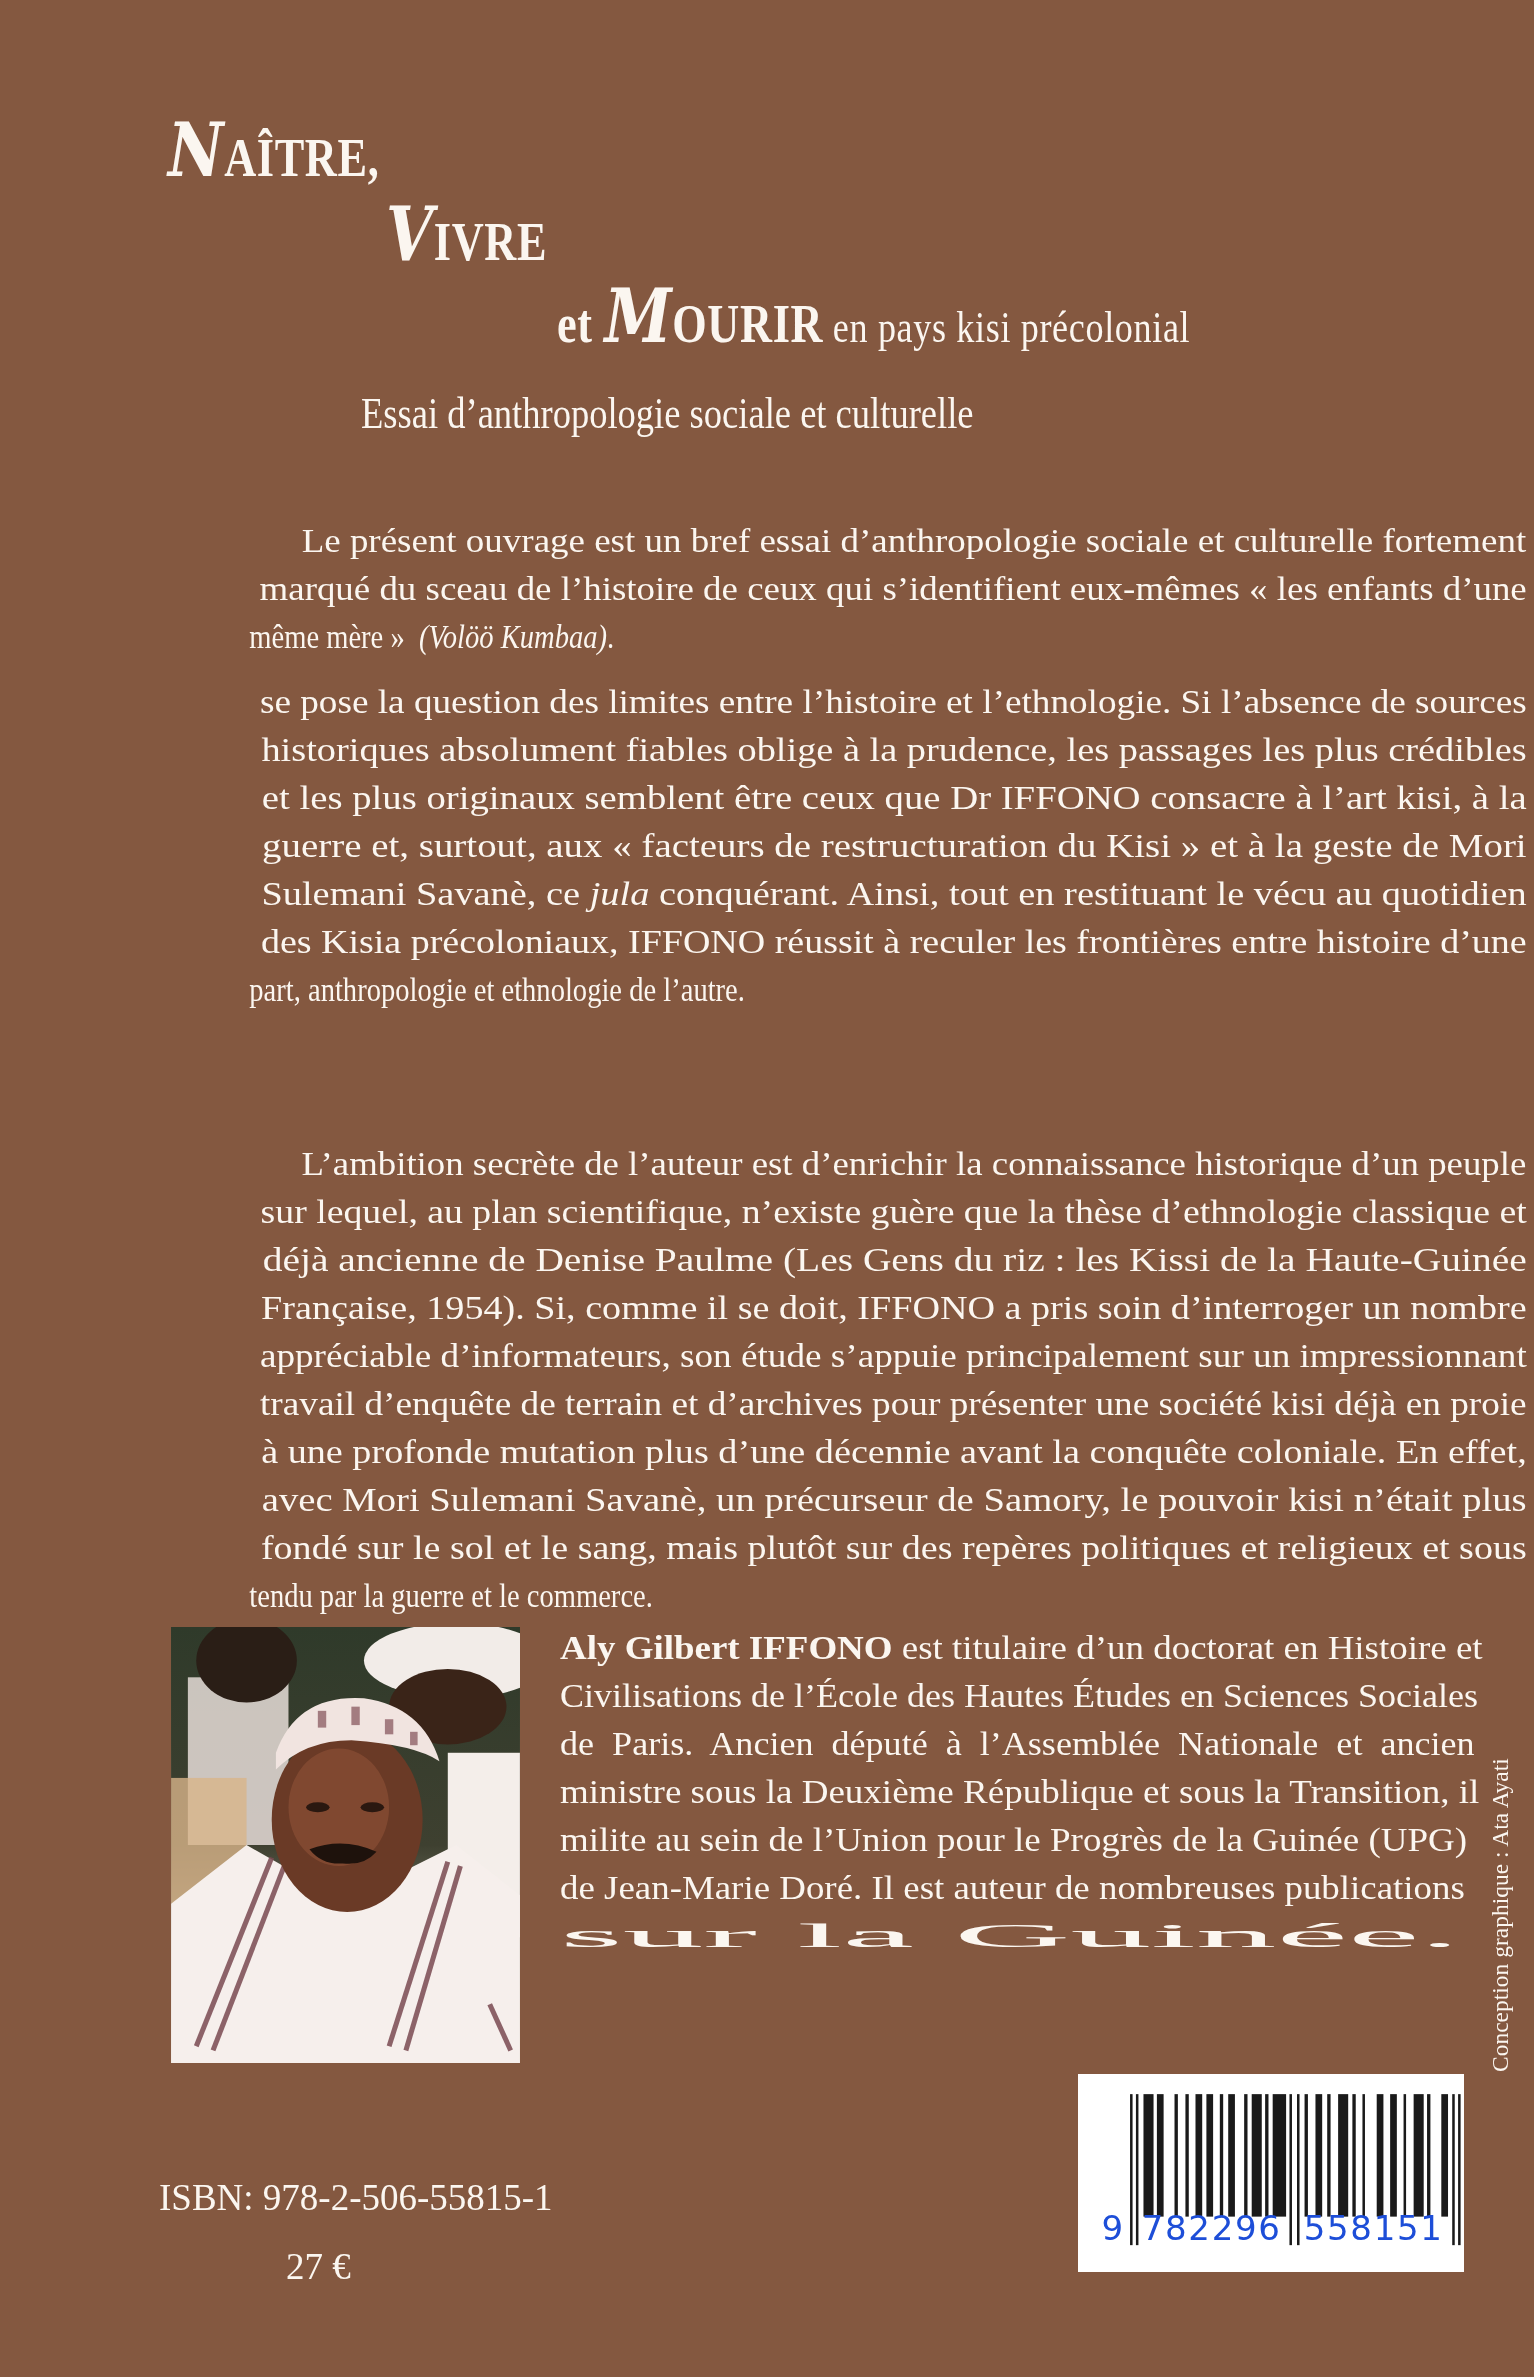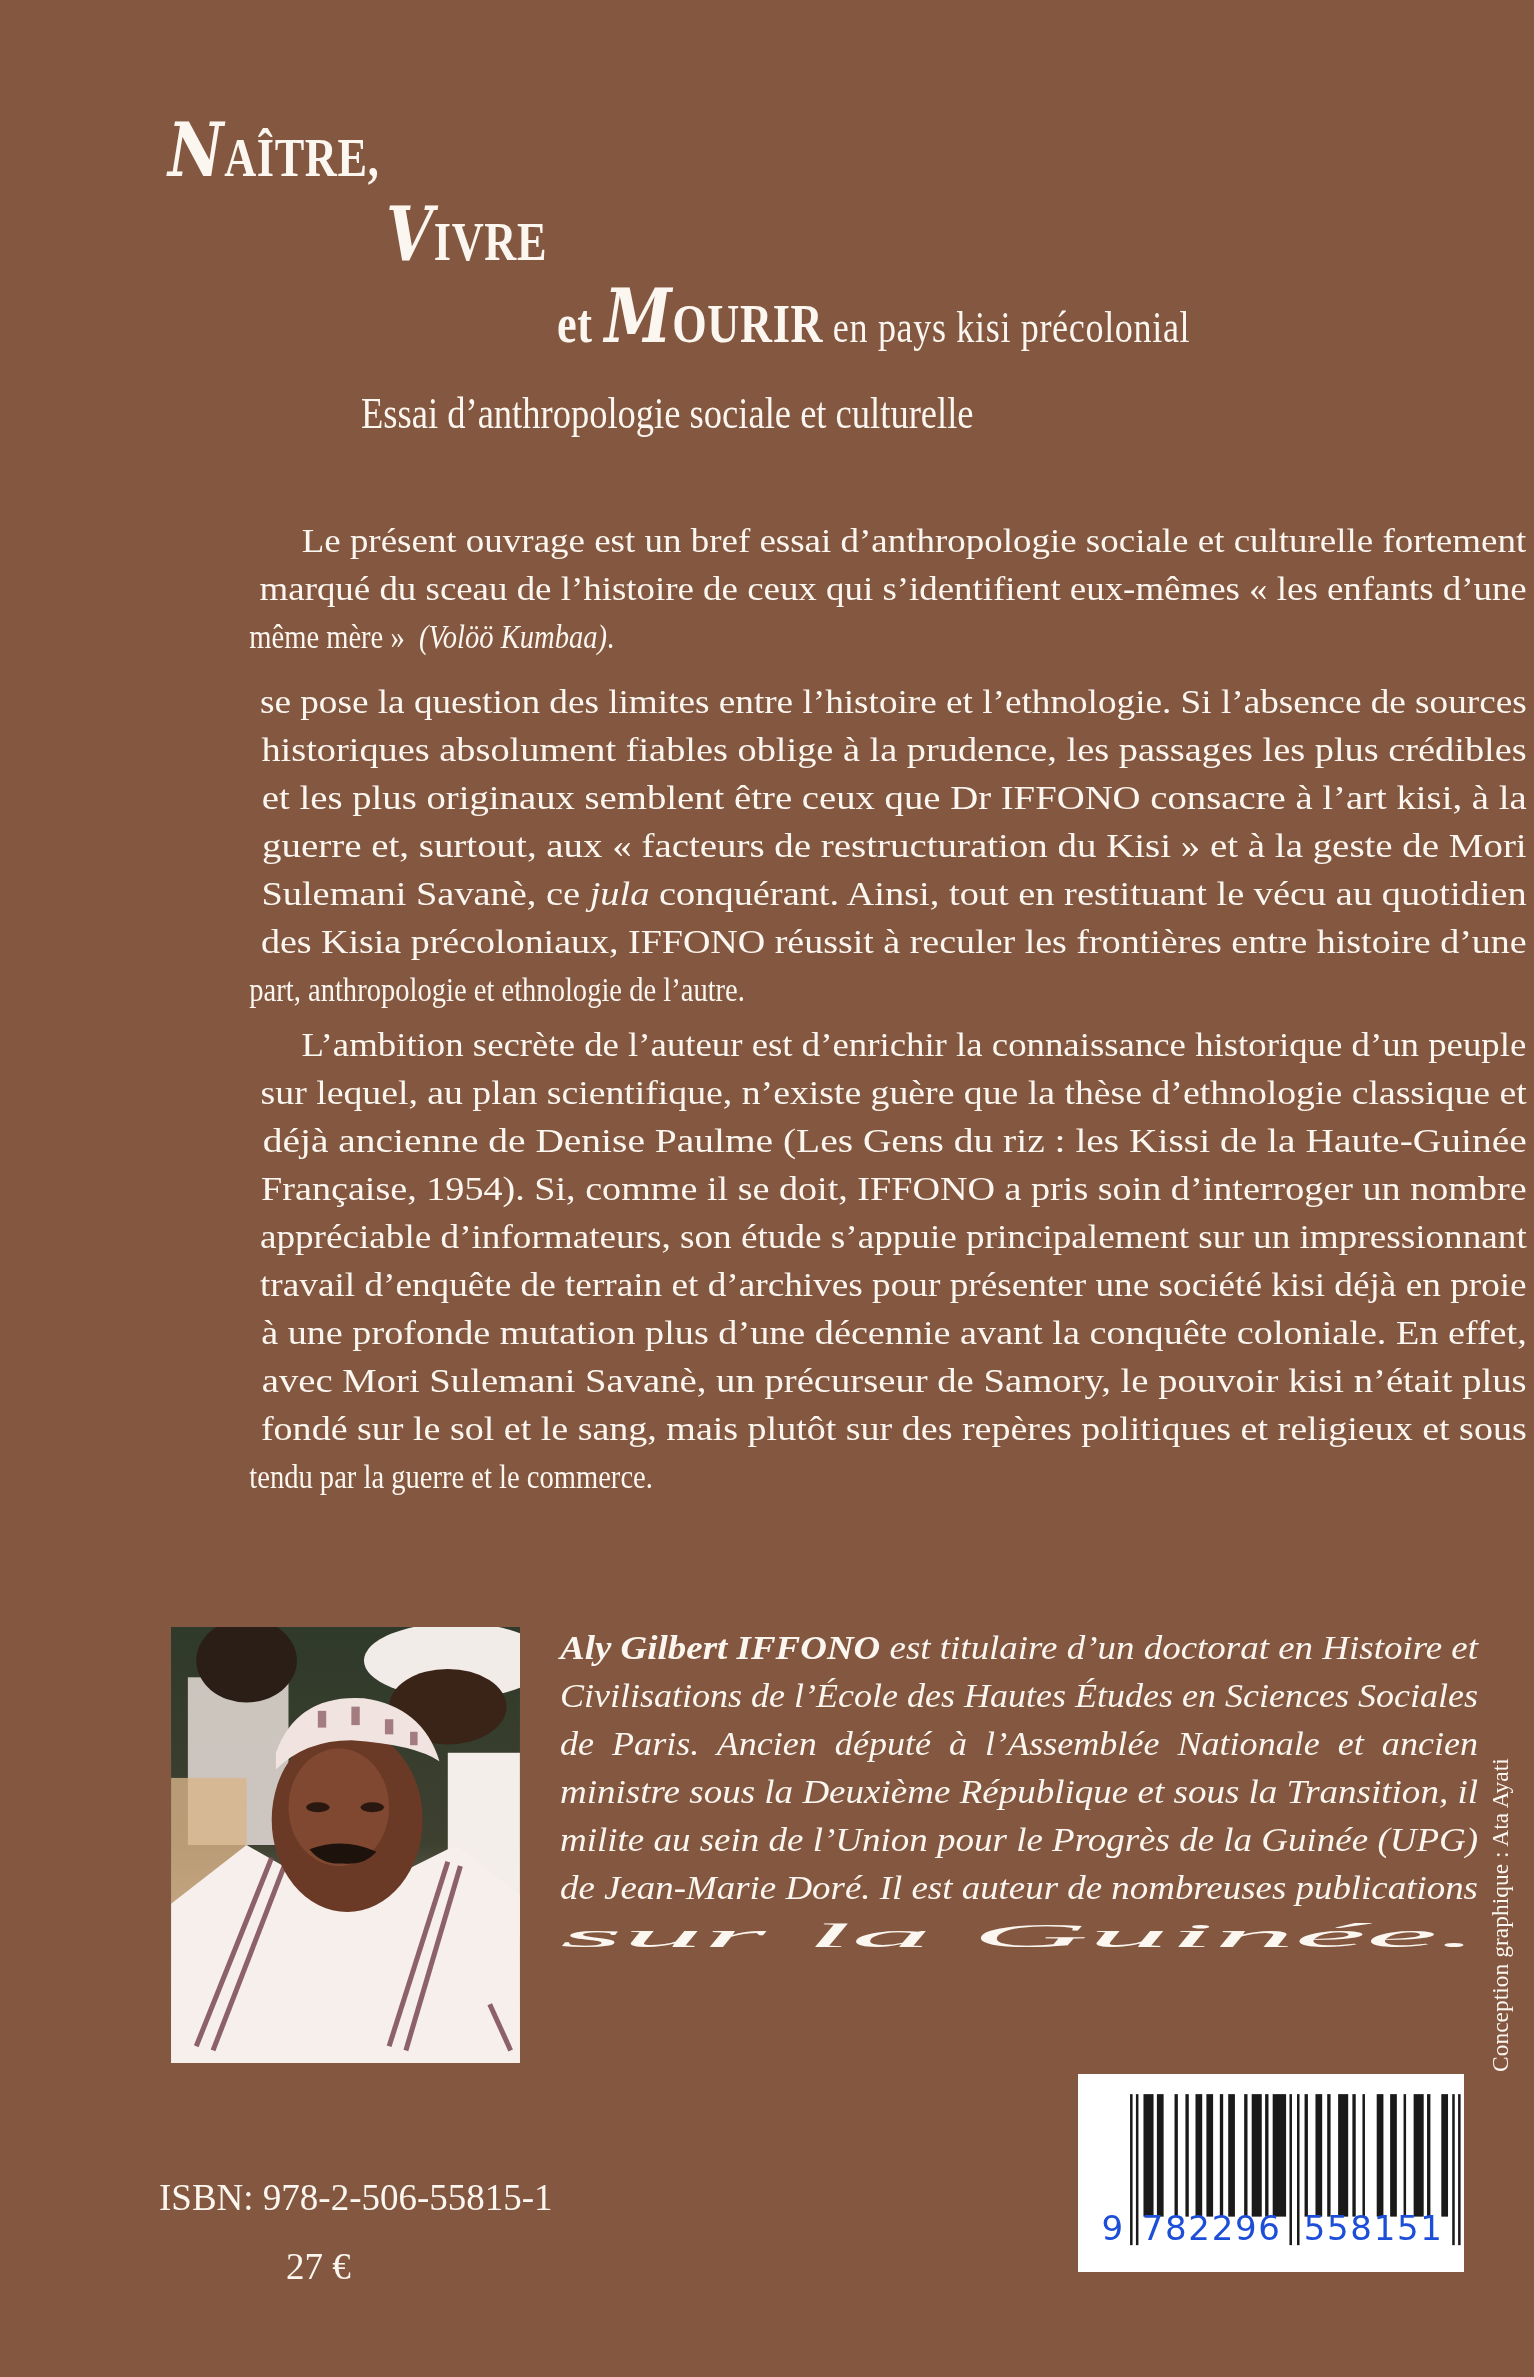--- a/index.html
+++ b/index.html
@@ -43,21 +43,21 @@
       display: inline-block; transform-origin: left center;
     }
     em { font-style: italic; }
     #photo {
       position: absolute; left: 171px; top: 1627px;
       width: 349px; height: 436px; overflow: hidden;
       background: linear-gradient(180deg, #3d3a2a 0%, #5a5236 25%, #c9b6a6 45%, #efe3dc 100%);
     }
     #bio {
       position: absolute; left: 560px; top: 1624px; width: 906px;
-      font-size: 34px; line-height: 48px; font-style: italic;
+      font-size: 34px; line-height: 48px; 
       text-align: justify;
     }
     #bio .line { display: block; white-space: nowrap; }
     #credit {
       position: absolute; left: 1487px; top: 2072px;
       transform: rotate(-90deg); transform-origin: left top;
       font-size: 23.5px; white-space: nowrap; width: 436px;
     }
     #barcode-box {
       position: absolute; left: 1078px; top: 2074px;
@@ -100,21 +100,21 @@
     <span class="line" style="text-align-last: left;"><span class="inner" style="transform: scaleX(1.0943);">se pose la question des limites entre l’histoire et l’ethnologie. Si l’absence de sources</span></span>
     <span class="line" style="text-align-last: left;"><span class="inner" style="transform: scaleX(1.128);">historiques absolument fiables oblige à la prudence, les passages les plus crédibles</span></span>
     <span class="line" style="text-align-last: left;"><span class="inner" style="transform: scaleX(1.1391);">et les plus originaux semblent être ceux que Dr IFFONO consacre à l’art kisi, à la</span></span>
     <span class="line" style="text-align-last: left;"><span class="inner" style="transform: scaleX(1.1448);">guerre et, surtout, aux « facteurs de restructuration du Kisi » et à la geste de Mori</span></span>
     <span class="line" style="white-space: pre; text-align-last: left;"><span class="inner" style="transform: scaleX(1.1289);"><span>Sulemani Savanè, ce </span><em>jula</em><span> conquérant. Ainsi, tout en restituant le vécu au quotidien</span></span></span>
     <span class="line" style="text-align-last: left;"><span class="inner" style="transform: scaleX(1.1172);">des Kisia précoloniaux, IFFONO réussit à reculer les frontières entre histoire d’une</span></span>
     <span class="line last" style="text-align-last: left;"><span class="inner" style="transform: scaleX(0.84);">part, anthropologie et ethnologie de l’autre.</span></span>
   </p>
 </div>
 
-<div class="body-text" style="top:1021px;">
+<div class="body-text" style="top:1140px;">
   <p style="margin:0">
     <span class="line" style="padding-left: 42px; text-align-last: left;"><span class="inner" style="transform: scaleX(1.0823);">L’ambition secrète de l’auteur est d’enrichir la connaissance historique d’un peuple</span></span>
     <span class="line" style="text-align-last: left;"><span class="inner" style="transform: scaleX(1.1101);">sur lequel, au plan scientifique, n’existe guère que la thèse d’ethnologie classique et</span></span>
     <span class="line" style="text-align-last: left;"><span class="inner" style="transform: scaleX(1.1601);">déjà ancienne de Denise Paulme (Les Gens du riz : les Kissi de la Haute-Guinée</span></span>
     <span class="line" style="text-align-last: left;"><span class="inner" style="transform: scaleX(1.1215);">Française, 1954). Si, comme il se doit, IFFONO a pris soin d’interroger un nombre</span></span>
     <span class="line" style="text-align-last: left;"><span class="inner" style="transform: scaleX(1.0935);">appréciable d’informateurs, son étude s’appuie principalement sur un impressionnant</span></span>
     <span class="line" style="text-align-last: left;"><span class="inner" style="transform: scaleX(1.0953);">travail  d’enquête de terrain et d’archives pour présenter une société kisi déjà en proie</span></span>
     <span class="line" style="text-align-last: left;"><span class="inner" style="transform: scaleX(1.1233);">à une profonde mutation plus d’une décennie avant la conquête coloniale. En effet,</span></span>
     <span class="line" style="text-align-last: left;"><span class="inner" style="transform: scaleX(1.1375);">avec Mori Sulemani Savanè, un précurseur de Samory, le pouvoir kisi n’était plus</span></span>
     <span class="line" style="text-align-last: left;"><span class="inner" style="transform: scaleX(1.118);">fondé sur le sol et le sang, mais plutôt sur des repères politiques et religieux et sous</span></span>

